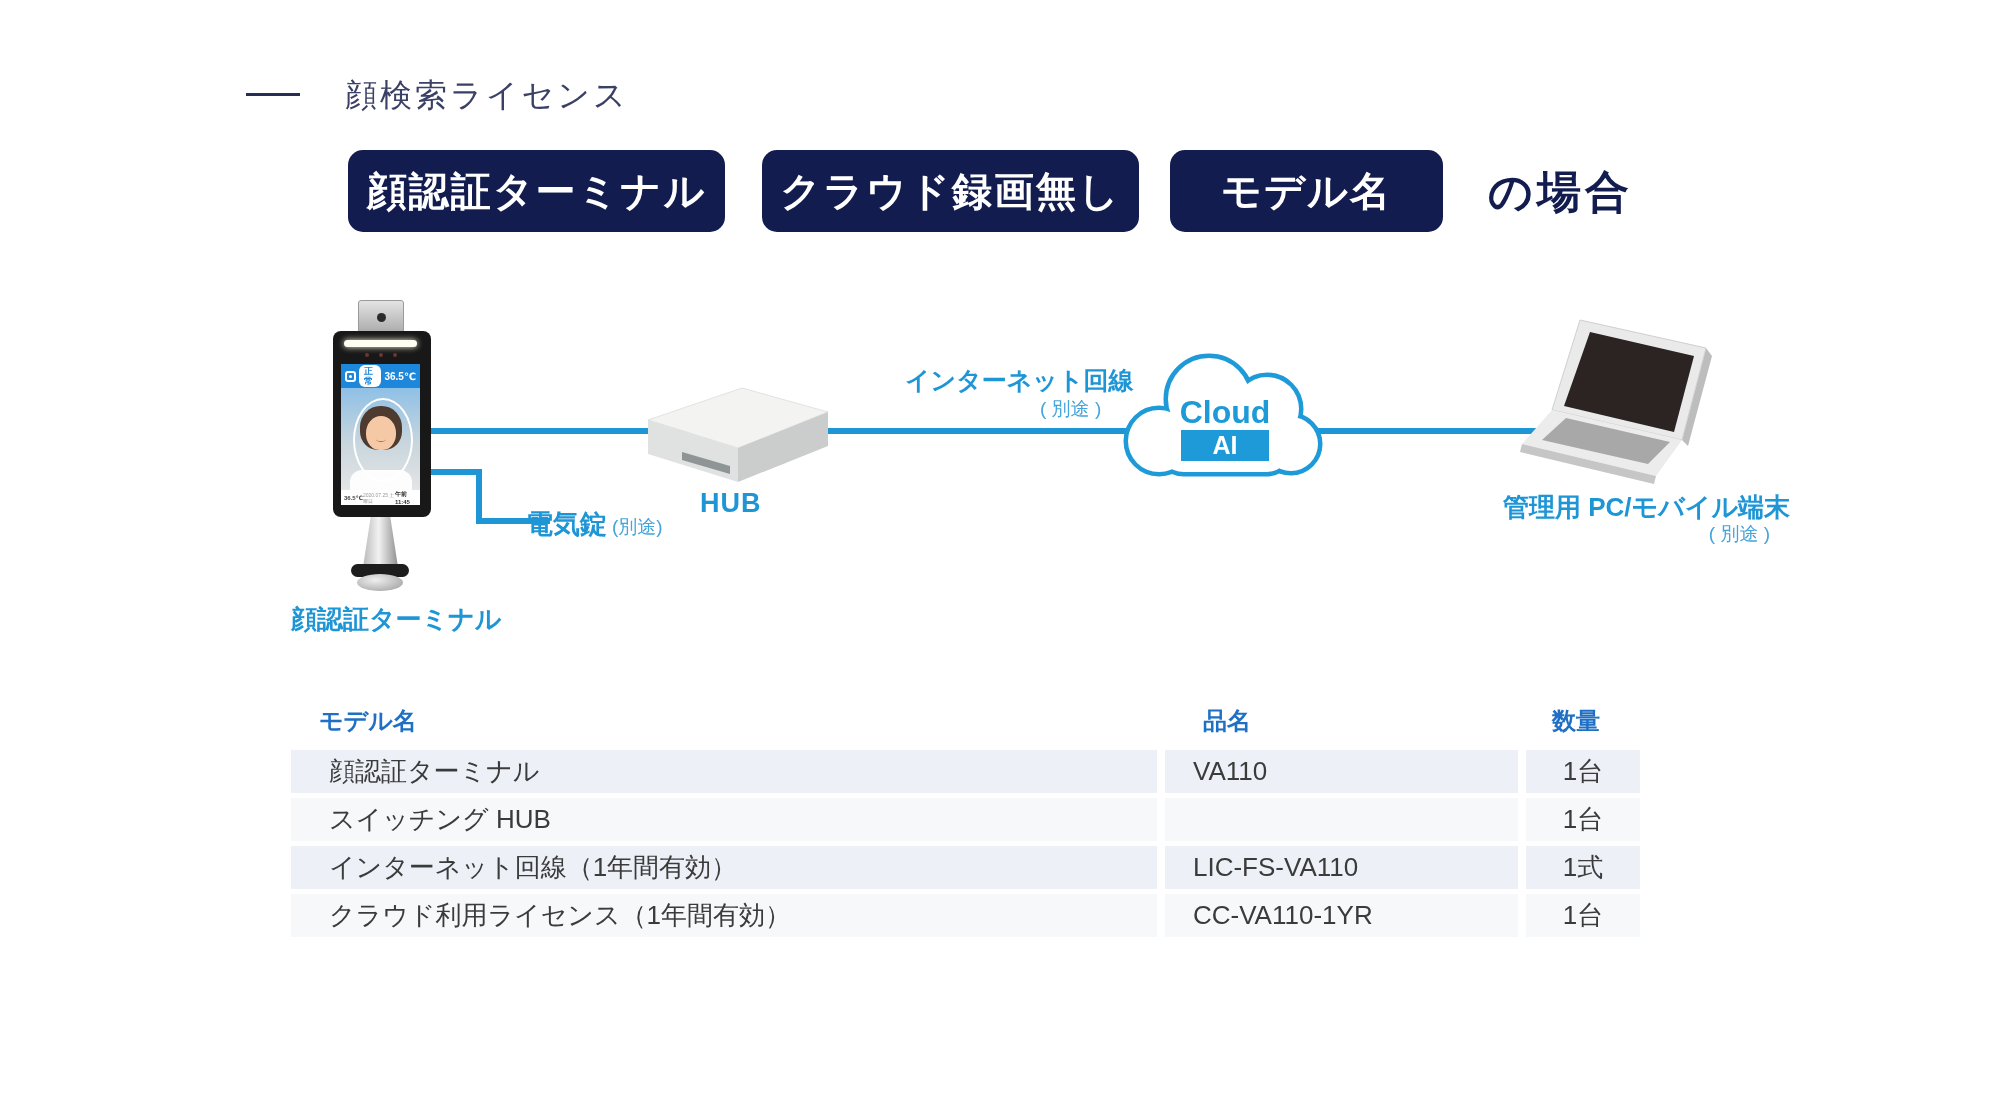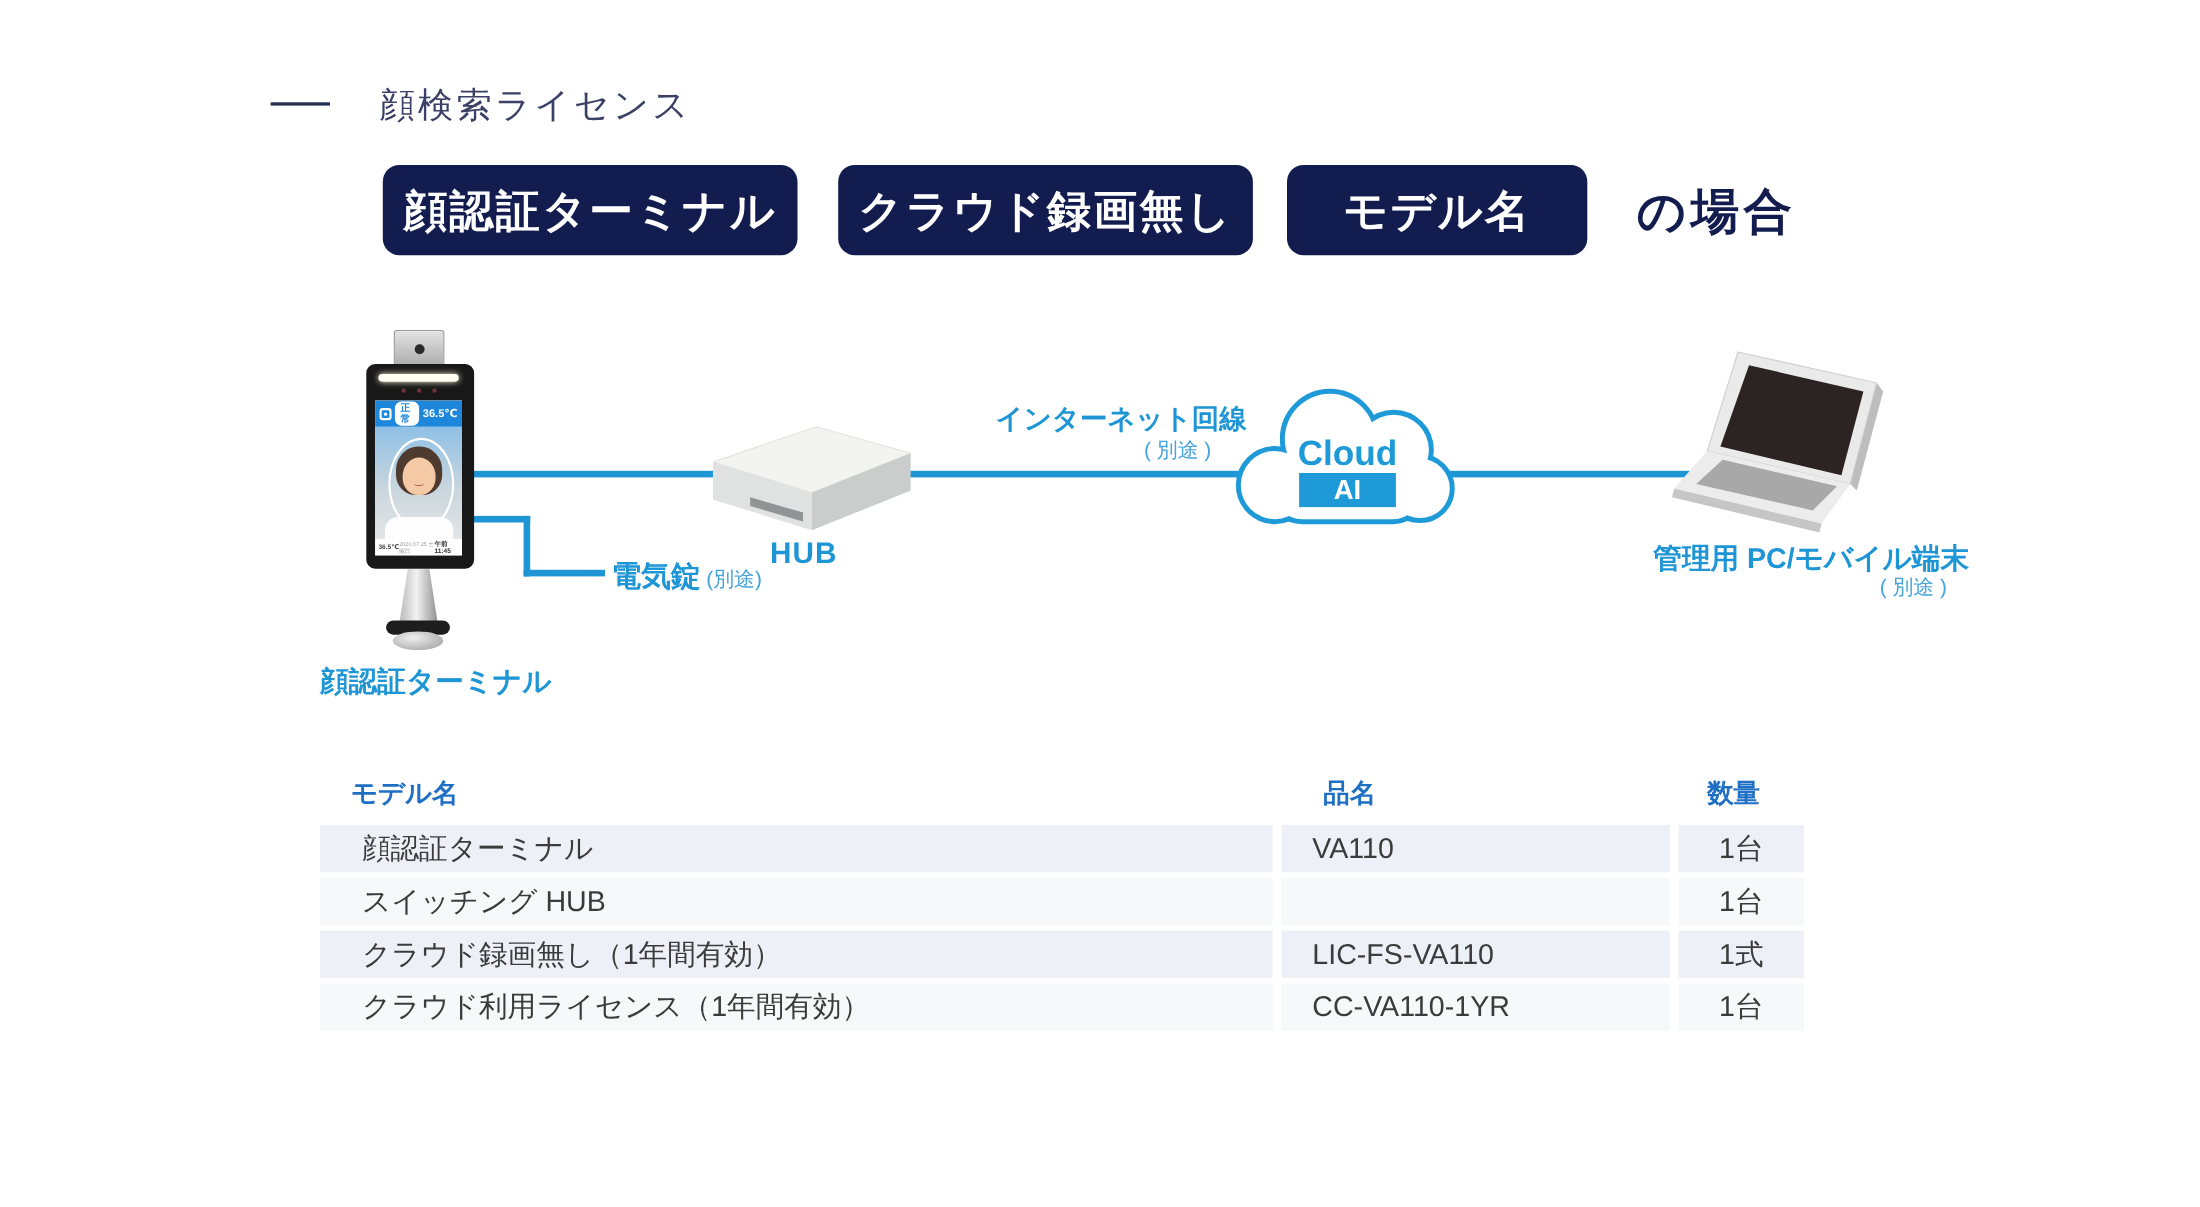--- a/index.html
+++ b/index.html
@@ -61,21 +61,21 @@
   .scr-foot .f3{font-size:6px;color:#333;font-weight:700;}
   .neck{position:absolute;left:363px;top:517px;width:35px;height:50px;
        background:linear-gradient(90deg,#b9b9b9,#f2f2f2 45%,#8f8f8f);
        clip-path:polygon(22% 0,78% 0,100% 100%,0 100%);}
   .ringstand{position:absolute;left:351px;top:564px;width:58px;height:13px;background:#1d1d1d;border-radius:7px;}
   .basecup{position:absolute;left:357px;top:574px;width:46px;height:17px;border-radius:50%;
        background:radial-gradient(ellipse at 40% 35%,#efefef,#9a9a9a);}
   .terminal-label{position:absolute;left:291px;top:602px;font-size:26px;font-weight:700;color:#1e96d6;}
 
   
-  .lock-label{position:absolute;left:556px;top:506px;font-size:27px;font-weight:700;color:#1e96d6;white-space:nowrap;}
+  .lock-label{position:absolute;left:526px;top:506px;font-size:27px;font-weight:700;color:#1e96d6;white-space:nowrap;}
   .lock-label .note{font-size:19px;font-weight:400;color:#45a4da;margin-left:5px;}
   .hub-label{position:absolute;left:700px;top:488px;font-size:27px;font-weight:700;color:#1e96d6;letter-spacing:1px;}
   .inet-label{position:absolute;left:905px;top:364px;width:218px;text-align:center;
        font-size:25px;font-weight:700;color:#1e96d6;white-space:nowrap;}
   .inet-note{position:absolute;left:1040px;top:396px;font-size:19px;color:#45a4da;}
   .pc-label{position:absolute;left:1494px;top:490px;width:296px;text-align:right;
        font-size:26px;font-weight:700;color:#1e96d6;white-space:nowrap;}
   .pc-note{position:absolute;left:1494px;top:521px;width:276px;text-align:right;font-size:19px;color:#45a4da;}
 
   .hub-svg{position:absolute;left:648px;top:386px;}
@@ -203,21 +203,21 @@
     <div class="th pad-qty">数量</div>
 
     <div class="td ra pad-name">顔認証ターミナル</div>
     <div class="td ra pad-model">VA110</div>
     <div class="td ra qty-c">1台</div>
 
     <div class="td rb pad-name">スイッチング HUB</div>
     <div class="td rb pad-model"></div>
     <div class="td rb qty-c">1台</div>
 
-    <div class="td ra pad-name">クラウド録画無し（1年間有効）</div>
+    <div class="td ra pad-name">インターネット回線（1年間有効）</div>
     <div class="td ra pad-model">LIC-FS-VA110</div>
     <div class="td ra qty-c">1式</div>
 
     <div class="td rb pad-name">クラウド利用ライセンス（1年間有効）</div>
     <div class="td rb pad-model">CC-VA110-1YR</div>
     <div class="td rb qty-c">1台</div>
   </div>
 
 </div>
 

